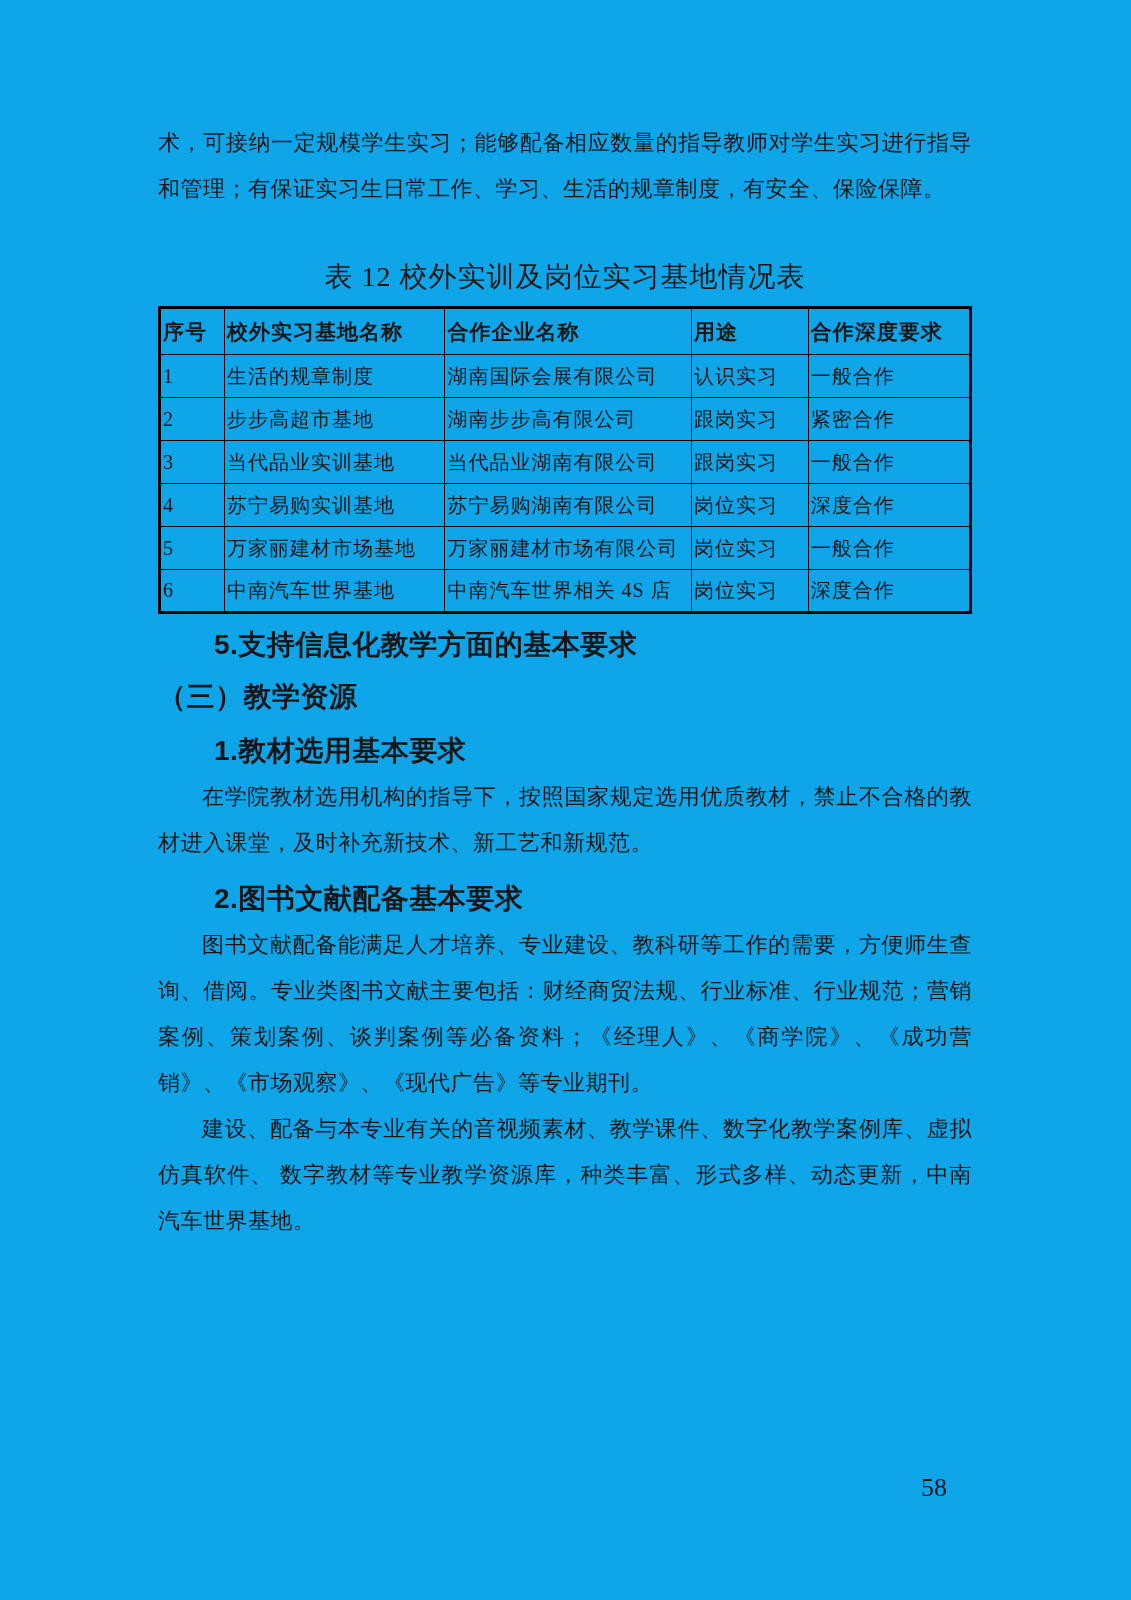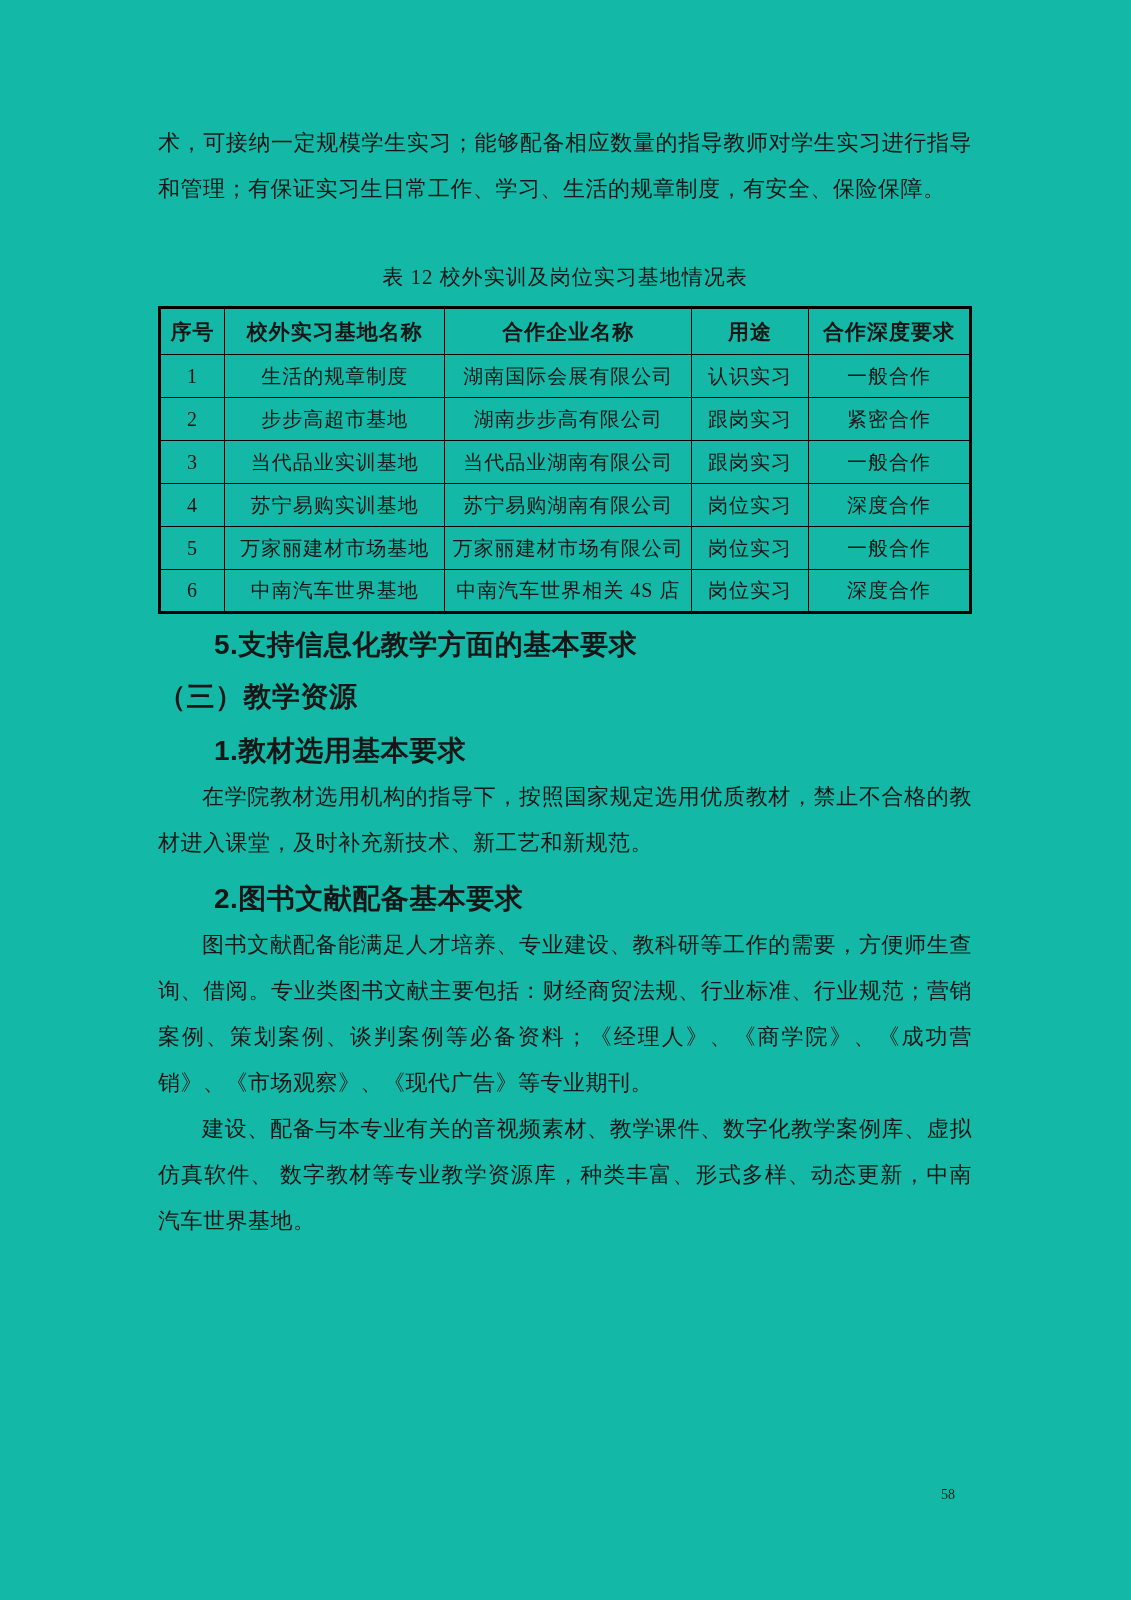--- a/index.html
+++ b/index.html
@@ -1,57 +1,57 @@
 <!DOCTYPE html>
 <html lang="zh"><head>
 <meta charset="utf-8">
 <style>
   * { margin: 0; padding: 0; box-sizing: border-box; }
   html, body { background: #ffffff; }
   .page {
     position: relative;
     width: 1131px;
     height: 1600px;
-    background: #14b8a6;
+    background: #0ea5e9;
     font-family: "Liberation Serif", "DejaVu Serif", serif;
     color: #161616;
     overflow: hidden;
   }
   .content {
     position: absolute;
     left: 158px;
     top: 120px;
     width: 814px;
   }
   .body-text {
     font-size: 22px;
     line-height: 46px;
     text-align: justify;
     text-justify: inter-character;
     letter-spacing: 0.5px;
   }
   .indent { text-indent: 2em; }
   .table-title {
     margin-top: 42px;
-    font-size: 21px;
+    font-size: 28px;
     line-height: 46px;
     text-align: center;
     letter-spacing: 1px;
   }
   table.base-table {
     margin-top: 6px;
     width: 100%;
     border-collapse: collapse;
     table-layout: fixed;
     border: 3px solid #000;
   }
   table.base-table th,
   table.base-table td {
     border: 1px solid #000;
-    text-align: center;
+    text-align: left;
     vertical-align: middle;
     font-size: 20px;
     letter-spacing: 1px;
     padding: 0 2px;
   }
   table.base-table th {
     height: 47px;
     font-weight: bold;
     font-size: 21px;
     font-family: "Liberation Sans", "DejaVu Sans", sans-serif;
@@ -64,23 +64,23 @@
     line-height: 46px;
     letter-spacing: 0.5px;
   }
   .h-sec5 { margin-top: 8px; text-indent: 2em; }
   .h-sec3 { margin-top: 6px; }
   .h-sub1 { margin-top: 8px; text-indent: 2em; }
   .h-sub2 { margin-top: 10px; text-indent: 2em; }
   .h-sub3 { margin-top: 8px; text-indent: 2em; }
   .page-number {
     position: absolute;
-    right: 176px;
+    right: 184px;
     bottom: 97px;
-    font-size: 14px;
+    font-size: 26px;
     color: #161616;
   }
 </style>
 </head>
 <body>
 
 <div class="page">
   <div class="content">
 
     <p class="body-text">术，可接纳一定规模学生实习；能够配备相应数量的指导教师对学生实习进行指导和管理；有保证实习生日常工作、学习、生活的规章制度，有安全、保险保障。</p>

